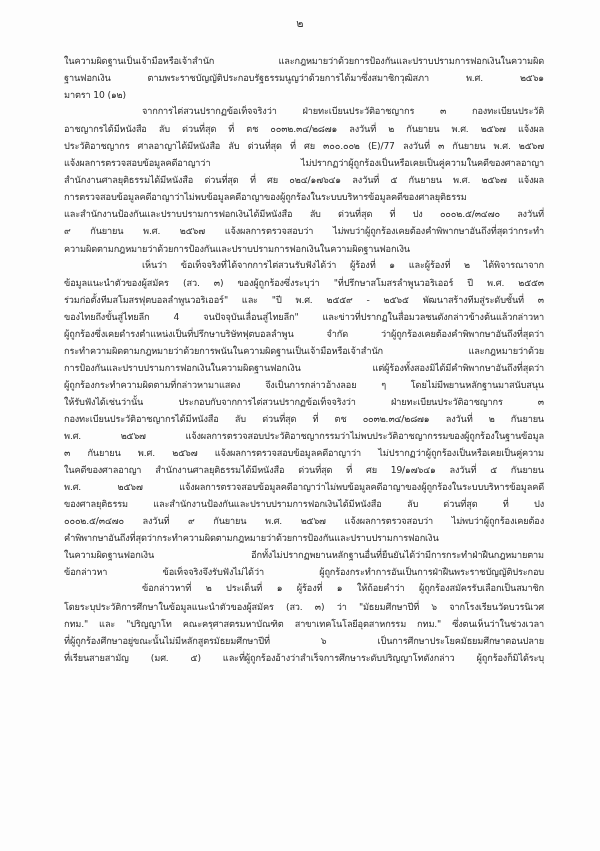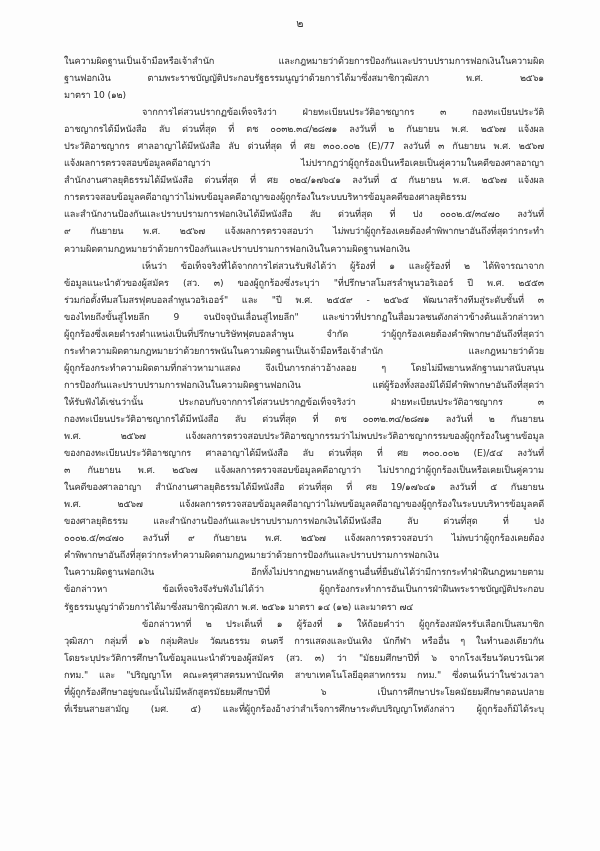--- a/index.html
+++ b/index.html
@@ -47,20 +47,21 @@
       overflow: hidden;
       text-align: justify;
       text-align-last: justify;
       letter-spacing: -0.15px;
     }
     .line.last {
       text-align-last: left;
     }
     .line.indent {
       padding-left: 78px;
+      font-family: Liberation Mono, monospace;
     }
   </style>
 </head>
 <body>
 
 <div class="page">
   <div class="page-number">๒</div>
   <div class="body-text" id="body-text">
       <span class="line">ในความผิดฐานเป็นเจ้ามือหรือเจ้าสำนัก และกฎหมายว่าด้วยการป้องกันและปราบปรามการฟอกเงินในความผิด</span>
       <span class="line">ฐานฟอกเงิน ตามพระราชบัญญัติประกอบรัฐธรรมนูญว่าด้วยการได้มาซึ่งสมาชิกวุฒิสภา พ.ศ. ๒๕๖๑</span>
@@ -70,38 +71,35 @@
       <span class="line">ประวัติอาชญากร ศาลอาญาได้มีหนังสือ ลับ ด่วนที่สุด ที่ ศย ๓๐๐.๐๐๒ (E)/77 ลงวันที่ ๓ กันยายน พ.ศ. ๒๕๖๗</span>
       <span class="line">แจ้งผลการตรวจสอบข้อมูลคดีอาญาว่า ไม่ปรากฏว่าผู้ถูกร้องเป็นหรือเคยเป็นคู่ความในคดีของศาลอาญา</span>
       <span class="line">สำนักงานศาลยุติธรรมได้มีหนังสือ ด่วนที่สุด ที่ ศย ๐๒๔/๑๗๖๔๑ ลงวันที่ ๕ กันยายน พ.ศ. ๒๕๖๗ แจ้งผล</span>
       <span class="line">การตรวจสอบข้อมูลคดีอาญาว่าไม่พบข้อมูลคดีอาญาของผู้ถูกร้องในระบบบริหารข้อมูลคดีของศาลยุติธรรม</span>
       <span class="line">และสำนักงานป้องกันและปราบปรามการฟอกเงินได้มีหนังสือ ลับ ด่วนที่สุด ที่ ปง ๐๐๐๒.๕/๓๔๗๐ ลงวันที่</span>
       <span class="line">๙ กันยายน พ.ศ. ๒๕๖๗ แจ้งผลการตรวจสอบว่า ไม่พบว่าผู้ถูกร้องเคยต้องคำพิพากษาอันถึงที่สุดว่ากระทำ</span>
       <span class="line last">ความผิดตามกฎหมายว่าด้วยการป้องกันและปราบปรามการฟอกเงินในความผิดฐานฟอกเงิน</span>
       <span class="line indent">เห็นว่า ข้อเท็จจริงที่ได้จากการไต่สวนรับฟังได้ว่า ผู้ร้องที่ ๑ และผู้ร้องที่ ๒ ได้พิจารณาจาก</span>
       <span class="line">ข้อมูลแนะนำตัวของผู้สมัคร (สว. ๓) ของผู้ถูกร้องซึ่งระบุว่า "ที่ปรึกษาสโมสรลำพูนวอริเออร์ ปี พ.ศ. ๒๕๕๓</span>
       <span class="line">ร่วมก่อตั้งทีมสโมสรฟุตบอลลำพูนวอริเออร์" และ "ปี พ.ศ. ๒๕๕๙ - ๒๕๖๕ พัฒนาสร้างทีมสู่ระดับชั้นที่ ๓</span>
-      <span class="line">ของไทยถึงขั้นสู่ไทยลีก 9 จนปัจจุบันเลื่อนสู่ไทยลีก" และข่าวที่ปรากฏในสื่อมวลชนดังกล่าวข้างต้นแล้วกล่าวหา</span>
+      <span class="line">ของไทยถึงขั้นสู่ไทยลีก 4 จนปัจจุบันเลื่อนสู่ไทยลีก" และข่าวที่ปรากฏในสื่อมวลชนดังกล่าวข้างต้นแล้วกล่าวหา</span>
       <span class="line">ผู้ถูกร้องซึ่งเคยดำรงตำแหน่งเป็นที่ปรึกษาบริษัทฟุตบอลลำพูน จำกัด ว่าผู้ถูกร้องเคยต้องคำพิพากษาอันถึงที่สุดว่า</span>
       <span class="line">กระทำความผิดตามกฎหมายว่าด้วยการพนันในความผิดฐานเป็นเจ้ามือหรือเจ้าสำนัก และกฎหมายว่าด้วย</span>
+      <span class="line">การป้องกันและปราบปรามการฟอกเงินในความผิดฐานฟอกเงิน แต่ผู้ร้องทั้งสองมิได้มีคำพิพากษาอันถึงที่สุดว่า</span>
       <span class="line">ผู้ถูกร้องกระทำความผิดตามที่กล่าวหามาแสดง จึงเป็นการกล่าวอ้างลอย ๆ โดยไม่มีพยานหลักฐานมาสนับสนุน</span>
-      <span class="line">การป้องกันและปราบปรามการฟอกเงินในความผิดฐานฟอกเงิน แต่ผู้ร้องทั้งสองมิได้มีคำพิพากษาอันถึงที่สุดว่า</span>
       <span class="line">ให้รับฟังได้เช่นว่านั้น ประกอบกับจากการไต่สวนปรากฏข้อเท็จจริงว่า ฝ่ายทะเบียนประวัติอาชญากร ๓</span>
       <span class="line">กองทะเบียนประวัติอาชญากรได้มีหนังสือ ลับ ด่วนที่สุด ที่ ตช ๐๐๓๒.๓๔/๒๘๗๑ ลงวันที่ ๒ กันยายน</span>
       <span class="line">พ.ศ. ๒๕๖๗ แจ้งผลการตรวจสอบประวัติอาชญากรรมว่าไม่พบประวัติอาชญากรรมของผู้ถูกร้องในฐานข้อมูล</span>
-      <span class="line">ของกองทะเบียนประวัติอาชญากร ศาลอาญาได้มีหนังสือ ลับ ด่วนที่สุด ที่ ศย ๓๐๐.๐๐๒ (E)/๕๔ ลงวันที่</span>
       <span class="line">๓ กันยายน พ.ศ. ๒๕๖๗ แจ้งผลการตรวจสอบข้อมูลคดีอาญาว่า ไม่ปรากฏว่าผู้ถูกร้องเป็นหรือเคยเป็นคู่ความ</span>
       <span class="line">ในคดีของศาลอาญา สำนักงานศาลยุติธรรมได้มีหนังสือ ด่วนที่สุด ที่ ศย 19/๑๗๖๔๑ ลงวันที่ ๕ กันยายน</span>
       <span class="line">พ.ศ. ๒๕๖๗ แจ้งผลการตรวจสอบข้อมูลคดีอาญาว่าไม่พบข้อมูลคดีอาญาของผู้ถูกร้องในระบบบริหารข้อมูลคดี</span>
       <span class="line">ของศาลยุติธรรม และสำนักงานป้องกันและปราบปรามการฟอกเงินได้มีหนังสือ ลับ ด่วนที่สุด ที่ ปง</span>
       <span class="line">๐๐๐๒.๕/๓๔๗๐ ลงวันที่ ๙ กันยายน พ.ศ. ๒๕๖๗ แจ้งผลการตรวจสอบว่า ไม่พบว่าผู้ถูกร้องเคยต้อง</span>
       <span class="line">คำพิพากษาอันถึงที่สุดว่ากระทำความผิดตามกฎหมายว่าด้วยการป้องกันและปราบปรามการฟอกเงิน</span>
       <span class="line">ในความผิดฐานฟอกเงิน อีกทั้งไม่ปรากฏพยานหลักฐานอื่นที่ยืนยันได้ว่ามีการกระทำฝ่าฝืนกฎหมายตาม</span>
       <span class="line">ข้อกล่าวหา ข้อเท็จจริงจึงรับฟังไม่ได้ว่า ผู้ถูกร้องกระทำการอันเป็นการฝ่าฝืนพระราชบัญญัติประกอบ</span>
-      <span class="line last">รัฐธรรมนูญว่าด้วยการได้มาซึ่งสมาชิกวุฒิสภา พ.ศ. ๒๕๖๑ มาตรา ๑๔ (๑๒) และมาตรา ๗๔</span>
       <span class="line indent">ข้อกล่าวหาที่ ๒ ประเด็นที่ ๑ ผู้ร้องที่ ๑ ให้ถ้อยคำว่า ผู้ถูกร้องสมัครรับเลือกเป็นสมาชิก</span>
-      <span class="line">วุฒิสภา กลุ่มที่ ๑๖ กลุ่มศิลปะ วัฒนธรรม ดนตรี การแสดงและบันเทิง นักกีฬา หรืออื่น ๆ ในทำนองเดียวกัน</span>
       <span class="line">โดยระบุประวัติการศึกษาในข้อมูลแนะนำตัวของผู้สมัคร (สว. ๓) ว่า "มัธยมศึกษาปีที่ ๖ จากโรงเรียนวัดบวรนิเวศ</span>
       <span class="line">กทม." และ "ปริญญาโท คณะครุศาสตรมหาบัณฑิต สาขาเทคโนโลยีอุตสาหกรรม กทม." ซึ่งตนเห็นว่าในช่วงเวลา</span>
       <span class="line">ที่ผู้ถูกร้องศึกษาอยู่ขณะนั้นไม่มีหลักสูตรมัธยมศึกษาปีที่ ๖ เป็นการศึกษาประโยคมัธยมศึกษาตอนปลาย</span>
       <span class="line">ที่เรียนสายสามัญ (มศ. ๕) และที่ผู้ถูกร้องอ้างว่าสำเร็จการศึกษาระดับปริญญาโทดังกล่าว ผู้ถูกร้องก็มิได้ระบุ</span>
     </div>
 </div>
 
 </body></html>

